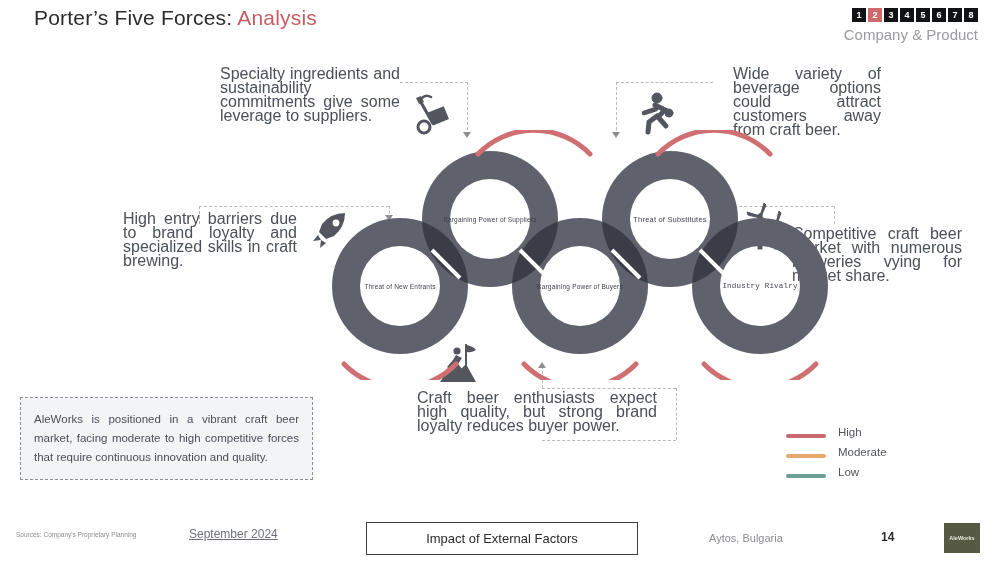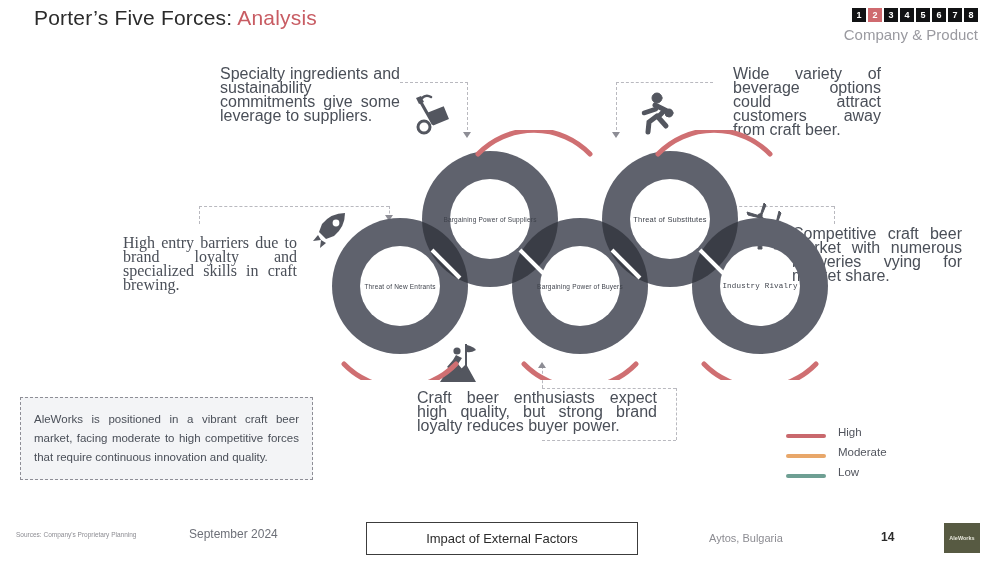--- a/index.html
+++ b/index.html
@@ -37,21 +37,21 @@
            font-size:11.5px;line-height:19px;text-align:justify;color:#4a4f58;box-sizing:border-box;}
 
   
   .legend{position:absolute;left:786px;top:418px;}
   .legend .row{display:flex;align-items:flex-end;height:20px;}
   .legend .swatch{width:40px;height:4px;border-radius:2px;margin-right:12px;}
   .legend .lbl{font-size:11.5px;color:#52555e;}
 
   
   .src{position:absolute;left:16px;top:531px;font-size:6.5px;color:#8c8c92;}
-  .date{position:absolute;left:189px;top:527px;font-size:12px;color:#6d7078;}
+  .date{position:absolute;left:189px;top:527px;font-size:12px;color:#6d7078;text-decoration:underline;}
   .ribbon{position:absolute;left:366px;top:522px;width:270px;height:31px;border:1.2px solid #3c3c3c;
           display:flex;align-items:center;justify-content:center;font-size:13px;color:#2b2b2b;background:#fff;}
   .place{position:absolute;left:709px;top:532px;font-size:11px;color:#8c8c92;}
   .pnum{position:absolute;left:869px;top:530px;font-size:12px;font-weight:bold;color:#2b2b2b;margin-left:12px;}
   .logo{position:absolute;left:944px;top:523px;width:36px;height:30px;background:#575a42;
         display:flex;align-items:center;justify-content:center;color:#e8e8dd;font-size:5.5px;font-weight:bold;}
 
   
   #diagram{position:absolute;left:300px;top:130px;}
   .ringlabel{position:absolute;font-size:6.5px;color:#3f434c;white-space:nowrap;
@@ -75,21 +75,21 @@
   <div class="pg">6</div>
   <div class="pg">7</div>
   <div class="pg">8</div>
 </div>
 <div class="pager-label">Company &amp; Product</div>
 
 <div class="note" style="left:220px;top:67px;width:180px;">Specialty ingredients and sustainability commitments give some leverage to suppliers.</div>
 
 <div class="note" style="left:733px;top:67px;width:148px;">Wide variety of beverage options could attract customers away from craft beer.</div>
 
-<div class="note" style="left:123px;top:236px;width:174px;font-family:Liberation Serif, serif;">High entry barriers due to brand loyalty and specialized skills in craft brewing.</div>
+<div class="note" style="left:123px;top:212px;width:174px;">High entry barriers due to brand loyalty and specialized skills in craft brewing.</div>
 
 <div class="note" style="left:792px;top:227px;width:170px;">Competitive craft beer market with numerous breweries vying for market share.</div>
 
 <div class="note" style="left:417px;top:391px;width:240px;">Craft beer enthusiasts expect high quality, but strong brand loyalty reduces buyer power.</div>
 
 <div class="dash">
   <div class="h" style="left:400px;top:82px;width:68px;"></div>
   <div class="v" style="left:467px;top:82px;height:53px;"></div>
   <div class="arrow-d" style="left:463px;top:132px;"></div>
 </div>

